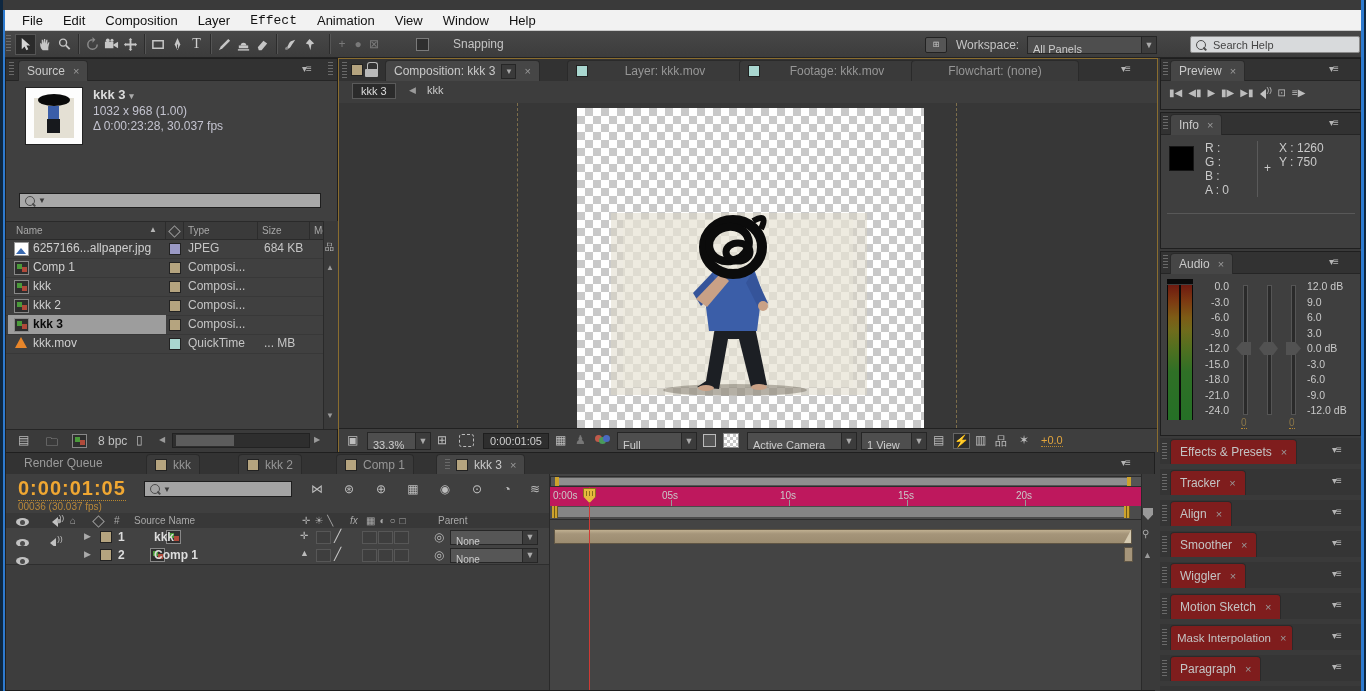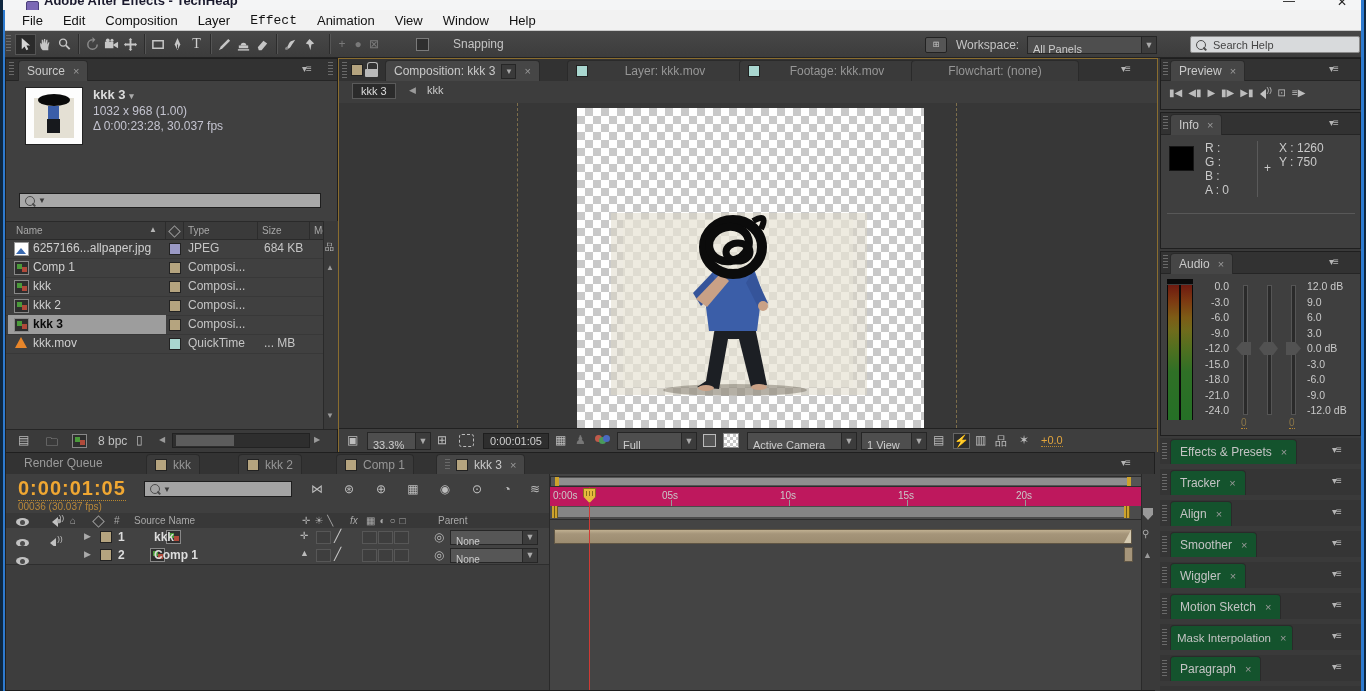--- a/index.html
+++ b/index.html
@@ -33,35 +33,29 @@
   .compicon{display:inline-block;width:13px;height:12px;border:1px solid #888;background:#2e2e2e;position:relative;}
   .compicon::after{content:"";position:absolute;left:2px;top:2px;width:5px;height:5px;background:#4a9a3a;box-shadow:5px 3px 0 #b04a3a;}
   .jpgicon{display:inline-block;width:13px;height:12px;border:1px solid #999;background:#fff;position:relative;}
   .jpgicon::after{content:"";position:absolute;left:1px;bottom:1px;border-left:5px solid transparent;border-right:5px solid transparent;border-bottom:6px solid #3a6ab0;}
   .dotted-u{border-bottom:1px dotted #b9882f;}
   .colhdr{font-size:10px;color:#a8a8a8;}
   .toolsvg{width:19px;height:19px;display:flex;align-items:center;justify-content:center;}
   .toolsvg svg{display:block;}
   .sep{width:1px;height:20px;background:#2c2c2c;margin:0 4px;box-shadow:1px 0 0 #555;}
   .cp-bar{position:absolute;left:1160px;width:201px;height:26px;background:#353535;}
-  .cp-tab{position:absolute;left:10px;top:1px;height:24px;line-height:24px;background:#14532d;border:1px solid #2a2a2a;border-bottom:none;border-radius:4px 4px 0 0;padding:0 9px;color:#c4c4c4;font-size:12px;display:flex;align-items:center;gap:7px;}
+  .cp-tab{position:absolute;left:10px;top:1px;height:24px;line-height:24px;background:#7f1d1d;border:1px solid #2a2a2a;border-bottom:none;border-radius:4px 4px 0 0;padding:0 9px;color:#c4c4c4;font-size:12px;display:flex;align-items:center;gap:7px;}
   input.searchhelp{border:none;outline:none;background:transparent;font-family:"Liberation Sans",sans-serif;font-size:11px;color:#333;width:120px;}
   input.searchhelp::placeholder{color:#444;opacity:1;}
 </style>
 </head>
 <body>
 
 <div class="screen">
 
-  <div class="abs" style="left:0;top:0;width:1366px;height:10px;background:#f4f5f6;overflow:hidden;">
-    <div class="abs" style="left:26px;top:1px;width:11px;height:9px;background:#7b68b5;border:1px solid #4a3f7a;border-radius:2px;"></div>
-    <div class="abs" style="left:44px;top:-7px;color:#1a1a2e;font-size:13px;font-weight:bold;white-space:nowrap;">Adobe After Effects - TechHeap</div>
-    <div class="abs" style="left:1283px;top:-6px;color:#222;font-size:12px;">—</div>
-    <div class="abs" style="left:1337px;top:-5px;color:#222;font-size:12px;">✕</div>
-  </div>
 
   <div class="abs" style="left:0;top:10px;width:1366px;height:21px;background:#f2f2f2;border-bottom:1px solid #c9c9c9;display:flex;align-items:center;padding-left:12px;box-sizing:border-box;">
     <span style="padding:0 10px;color:#111;font-size:13px;">File</span>
     <span style="padding:0 10px;color:#111;font-size:13px;">Edit</span>
     <span style="padding:0 10px;color:#111;font-size:13px;">Composition</span>
     <span style="padding:0 10px;color:#111;font-size:13px;">Layer</span>
     <span style="padding:0 10px;color:#111;font-size:13px;font-family:Liberation Mono, monospace;">Effect</span>
     <span style="padding:0 10px;color:#111;font-size:13px;">Animation</span>
     <span style="padding:0 10px;color:#111;font-size:13px;">View</span>
     <span style="padding:0 10px;color:#111;font-size:13px;">Window</span>

